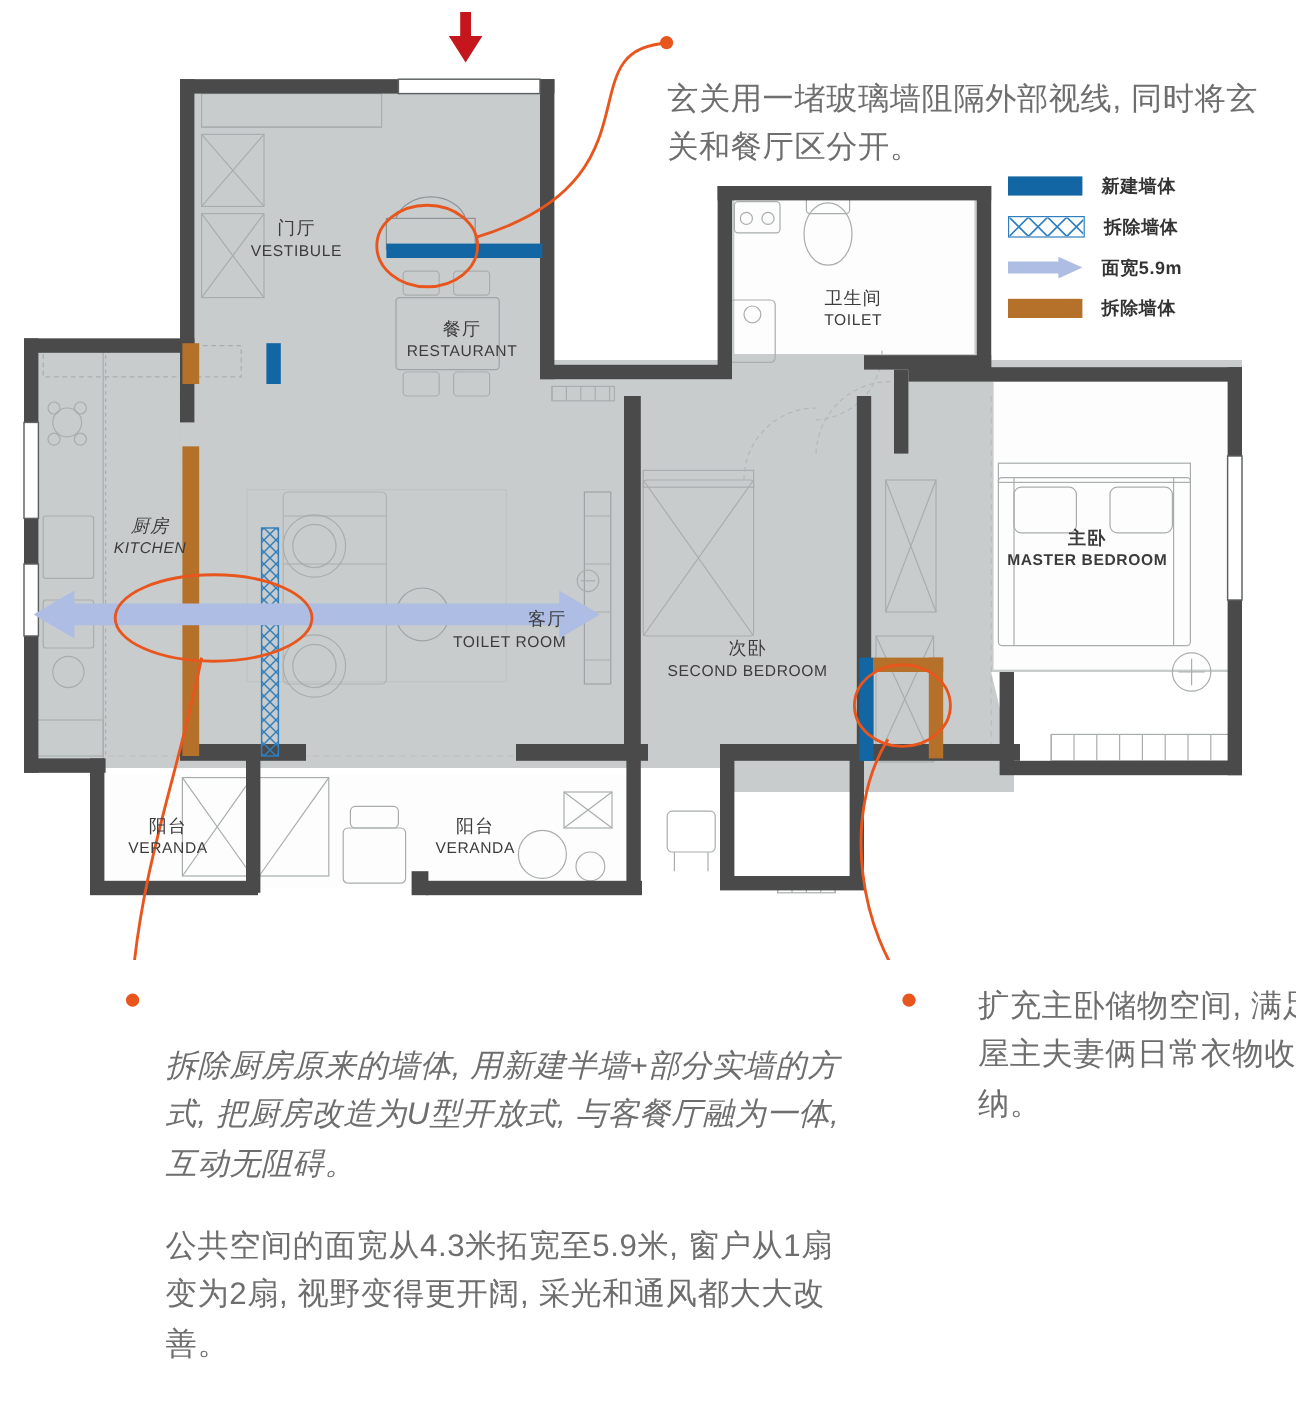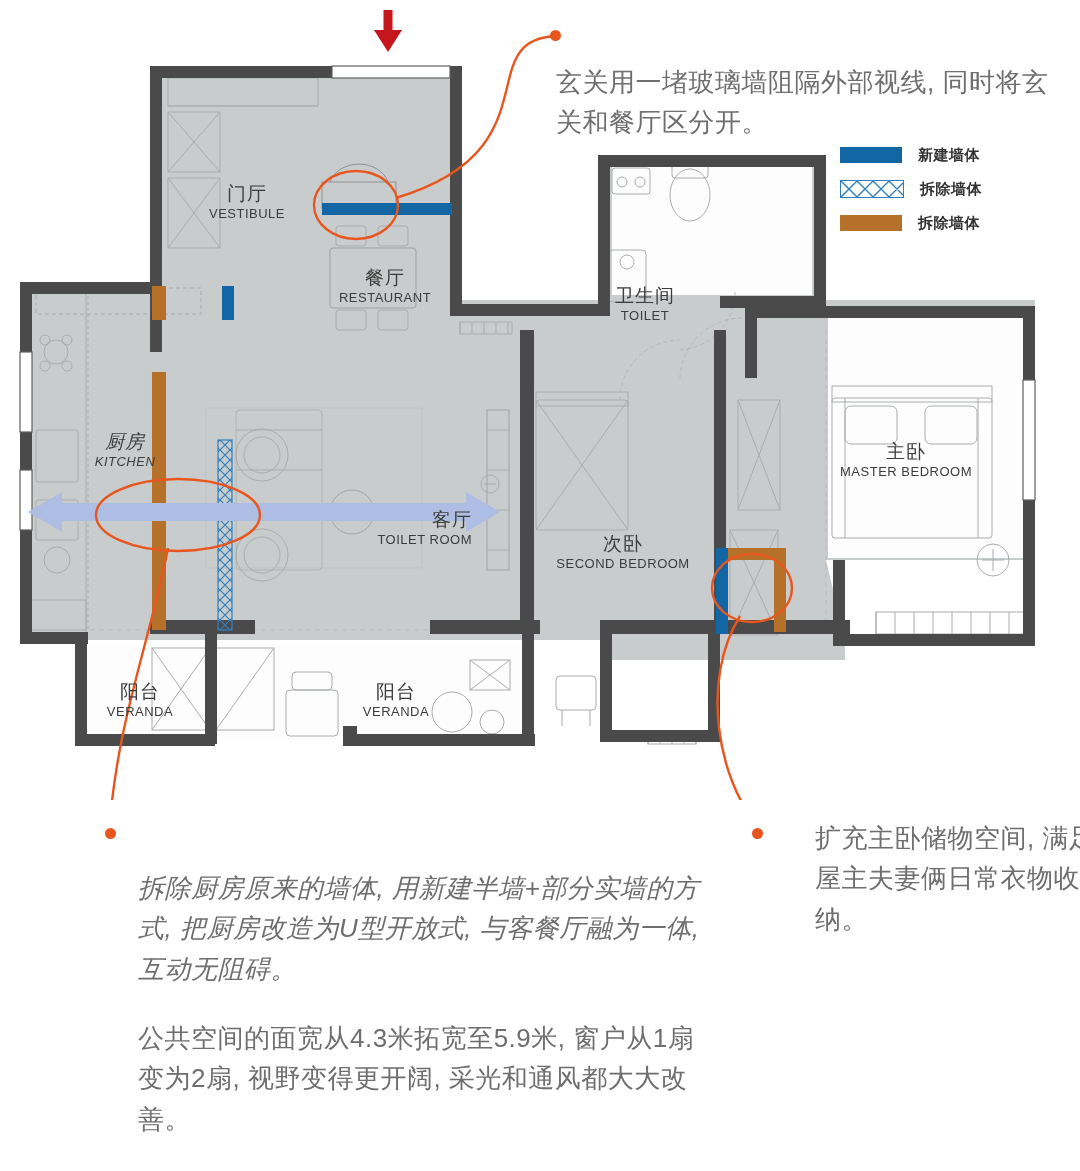--- a/index.html
+++ b/index.html
@@ -12,21 +12,21 @@
   .stage{position:absolute;left:0;top:0;width:1080px;height:1171px;}
 
   
   #plan{position:absolute;left:0;top:0;width:1080px;height:800px;}
 
   
   .room-label{
     position:absolute;text-align:center;color:#3c3c3c;
     line-height:1.25;pointer-events:none;
   }
-  .room-label .cn{font-size:19px;display:block;letter-spacing:1px;}
+  .room-label .cn{font-size:15px;display:block;letter-spacing:1px;}
   .room-label .en{font-size:13px;display:block;letter-spacing:0.5px;}
 
   
   #legend{position:absolute;left:840px;top:138px;width:230px;}
   .legend-row{display:flex;align-items:center;height:34px;font-weight:bold;}
   .legend-swatch{width:62px;height:16px;flex:0 0 62px;margin-right:16px;position:relative;}
   .sw-new-wall{background:#1166a3;}
   .sw-half-wall{background:#ffffff;border:1.5px solid #2f7fbf;overflow:hidden;}
   .sw-arrow{height:18px;}
   .sw-demo{background:#b5702a;}
@@ -277,37 +277,37 @@
   </svg>
 
   <div class="room-label" style="left:205px;top:182px;width:84px;">
     <span class="cn">门厅</span>
     <span class="en">VESTIBULE</span>
   </div>
   <div class="room-label" style="left:320px;top:266px;width:130px;">
     <span class="cn">餐厅</span>
     <span class="en">RESTAURANT</span>
   </div>
-  <div class="room-label" style="left:600px;top:240px;width:90px;margin-top:44px;">
+  <div class="room-label" style="left:666px;top:240px;width:90px;">
     <span class="cn">卫生间</span>
     <span class="en">TOILET</span>
   </div>
   <div class="room-label" style="left:70px;top:430px;width:110px;font-style:italic;">
     <span class="cn">厨房</span>
     <span class="en">KITCHEN</span>
   </div>
   <div class="room-label" style="left:352px;top:508px;width:120px;text-align:right;">
     <span class="cn">客厅</span>
     <span class="en">TOILET ROOM</span>
   </div>
   <div class="room-label" style="left:538px;top:532px;width:170px;">
     <span class="cn">次卧</span>
     <span class="en">SECOND BEDROOM</span>
   </div>
-  <div class="room-label" style="left:826px;top:440px;width:160px;">
+  <div class="room-label" style="left:826px;top:440px;width:160px;font-weight:bold;">
     <span class="cn">主卧</span>
     <span class="en">MASTER BEDROOM</span>
   </div>
   <div class="room-label" style="left:92px;top:680px;width:96px;">
     <span class="cn">阳台</span>
     <span class="en">VERANDA</span>
   </div>
   <div class="room-label" style="left:348px;top:680px;width:96px;">
     <span class="cn">阳台</span>
     <span class="en">VERANDA</span>
@@ -320,20 +320,29 @@
     </div>
     <div class="legend-row">
       <div class="legend-swatch sw-half-wall">
         <svg width="62" height="16" viewBox="0 0 62 16" style="display:block;">
           <path d="M0,0 L16,16 M16,0 L0,16 M16,0 L32,16 M32,0 L16,16 M32,0 L48,16 M48,0 L32,16 M48,0 L62,14 M62,2 L48,16" stroke="#2f7fbf" stroke-width="1.4" fill="none"></path>
         </svg>
       </div>
       <div class="legend-label">拆除墙体</div>
     </div>
     <div class="legend-row">
+      <div class="legend-swatch sw-arrow">
+        <svg width="62" height="18" viewBox="0 0 62 18" style="display:block;">
+          <path d="M0,9 L44,9" stroke="#aebde4" stroke-width="10"></path>
+          <path d="M62,9 L42,0 L42,18 Z" fill="#aebde4"></path>
+        </svg>
+      </div>
+      <div class="legend-label">面宽5.9m</div>
+    </div>
+    <div class="legend-row">
       <div class="legend-swatch sw-demo"></div>
       <div class="legend-label">拆除墙体</div>
     </div>
   </div>
 
   <div class="dot" style="left:550px;top:30px;"></div>
   <div class="note" id="note-top">玄关用一堵玻璃墙阻隔外部视线, 同时将玄关和餐厅区分开。</div>
 
   <div class="dot" style="left:105px;top:828px;"></div>
   <div class="note" id="note-bottom-left">拆除厨房原来的墙体, 用新建半墙+部分实墙的方式, 把厨房改造为U型开放式, 与客餐厅融为一体, 互动无阻碍。</div>

